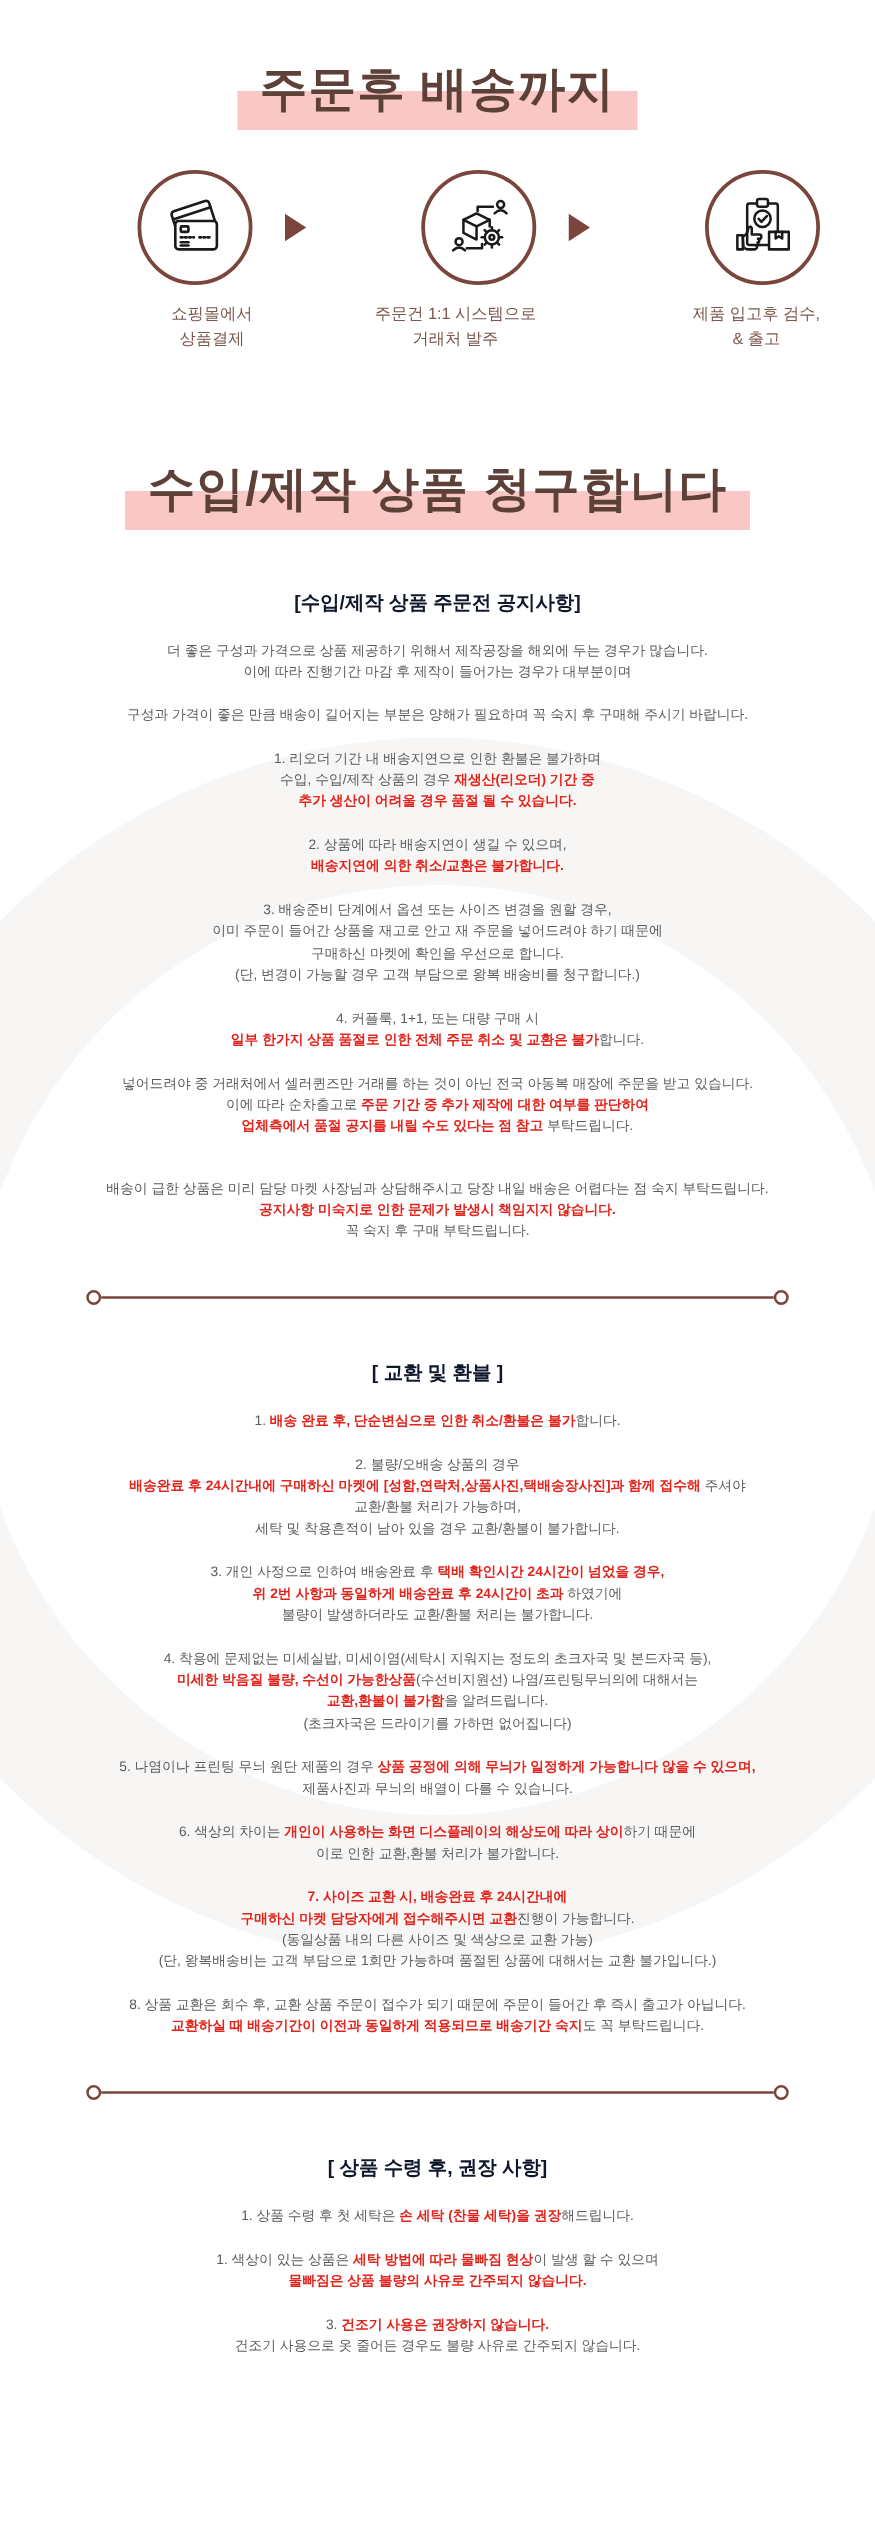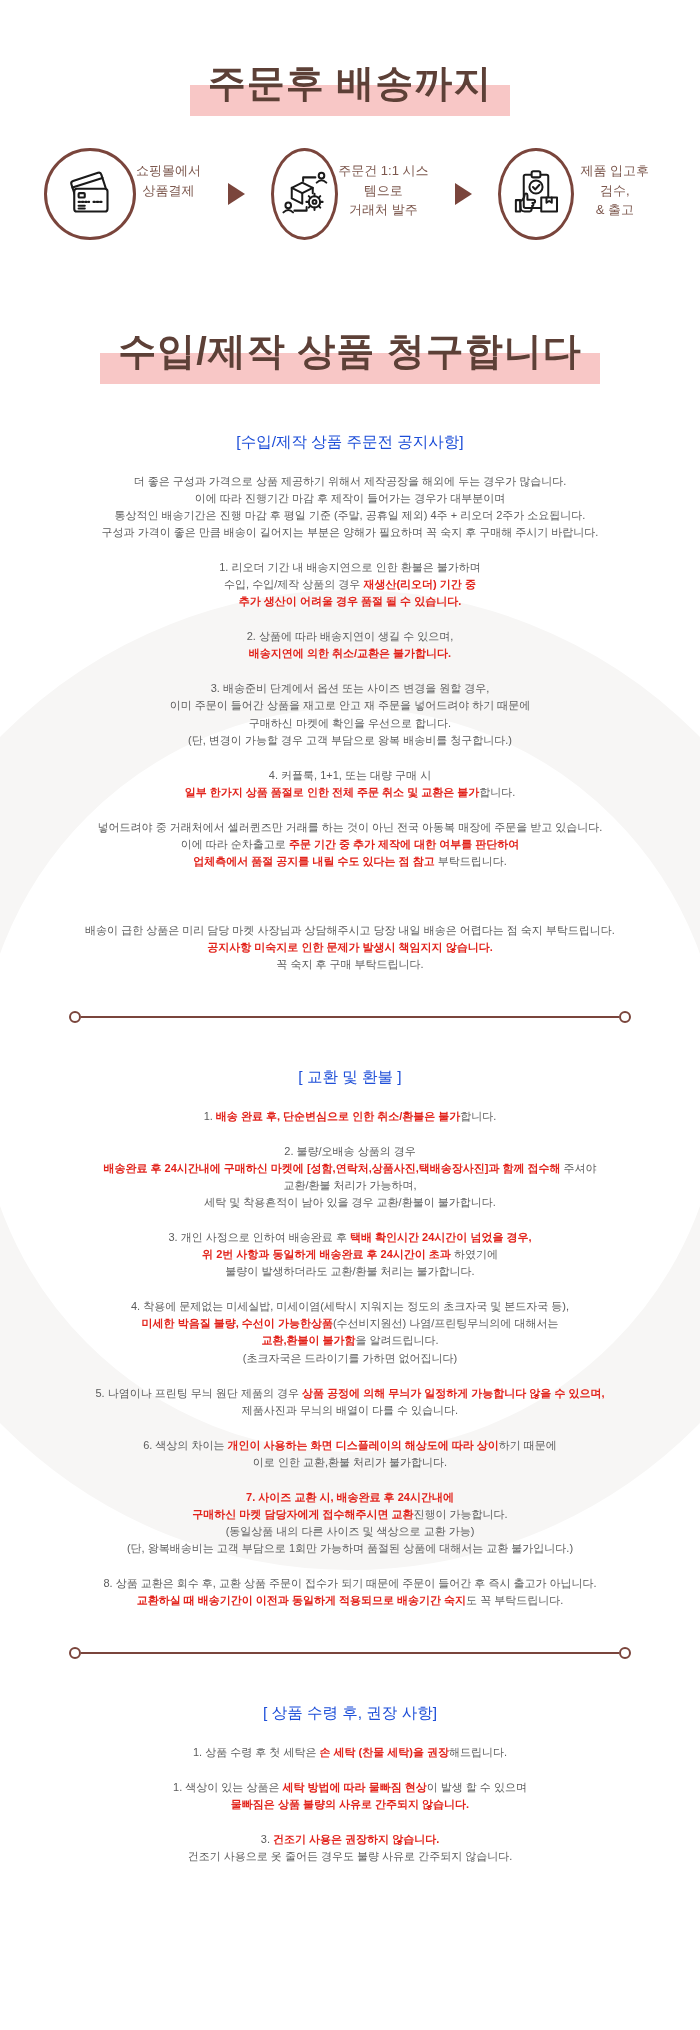--- a/index.html
+++ b/index.html
@@ -1,35 +1,35 @@
 <!DOCTYPE html>
 <html><head>
 <meta charset="utf-8">
 <style>
   html,body { margin:0; padding:0; background:#ffffff; }
   body { font-family:"Liberation Sans","DejaVu Sans",sans-serif; }
   .page { width:700px; margin:0 auto; background:#fff; position:relative; overflow:hidden; padding:46px 0 70px; box-sizing:border-box; }
   .watermark { position:absolute; left:-140px; top:590px; width:980px; height:980px; border:118px solid #f7f6f5; border-radius:50%; box-sizing:border-box; pointer-events:none; }
   .content { position:relative; z-index:1; }
 
-  .big-title { text-align:center; font-size:38px; font-weight:900; color:#5d4037; letter-spacing:1px; margin:12px; }
+  .big-title { text-align:center; font-size:38px; font-weight:900; color:#5d4037; letter-spacing:1px; margin:0; }
   .big-title .hl { display:inline-block; padding:0 18px 7px; background:linear-gradient(180deg, rgba(0,0,0,0) 46%, #f8c7c6 46%); }
 
   .steps { display:flex; align-items:flex-start; justify-content:center; gap:26px; margin-top:32px; }
-  .step { width:158px; display:flex; align-items:flex-start; }
+  .step { width:158px; display:flex; flex-direction:column; align-items:flex-end; }
   .circle { width:92px; height:92px; border:3px solid #7a453c; border-radius:50%; background:#fff; display:flex; align-items:center; justify-content:center; box-sizing:border-box; }
   .step-label { margin-top:13px; text-align:center; font-size:13px; color:#7c574d; line-height:1.5; }
   .flow-arrow { width:0; height:0; border-left:17px solid #7a453c; border-top:11px solid transparent; border-bottom:11px solid transparent; margin-top:35px; }
 
   .notice-title-wrap { margin-top:86px; }
 
   .sections { margin-top:48px; }
-  .sec-header { text-align:center; font-size:15.5px; font-weight:400; color:#1d4ed8; margin:0 0 20px; }
+  .sec-header { text-align:center; font-size:15.5px; font-weight:700; color:#0f172a; margin:0 0 20px; }
   .notice-para { text-align:center; font-size:11px; color:#5b5b5b; line-height:1.55; margin:0 12px 18px; }
-  .notice-para.mt-lg { margin-top:52px; }
+  .notice-para.mt-lg { margin-top:33px; }
   .red { color:#e2241c; font-weight:700; }
 
   .divider { display:flex; align-items:center; width:562px; margin:38px auto 44px; }
   .divider .ring { width:8px; height:8px; border:2.5px solid #7a453c; border-radius:50%; background:#fff; flex:0 0 auto; }
   .divider .line { flex:1; height:2.5px; background:#7a453c; }
 
   svg.icon { display:block; }
 </style>
 </head>
 <body>
@@ -124,21 +124,21 @@
 
     </div>
 
     <div class="notice-title-wrap">
       <h1 class="big-title"><span class="hl">수입/제작 상품 청구합니다</span></h1>
     </div>
 
     <div class="sections">
         <section>
           <h3 class="sec-header">[수입/제작 상품 주문전 공지사항]</h3>
-          <p class="notice-para"><span>더 좋은 구성과 가격으로 상품 제공하기 위해서 제작공장을 해외에 두는 경우가 많습니다.</span><br><span>이에 따라 진행기간 마감 후 제작이 들어가는 경우가 대부분이며</span><br><span>통상적인 배송기간은 진행 마감 후 평일 기준 (주말, 공휴일 제외) 4주 + 리오더 2주가 소요됩니다.</span><br><span>구성과 가격이 좋은 만큼 배송이 길어지는 부분은 양해가 필요하며 꼭 숙지 후 구매해 주시기 바랍니다.</span></p>
+          <p class="notice-para"><span>더 좋은 구성과 가격으로 상품 제공하기 위해서 제작공장을 해외에 두는 경우가 많습니다.</span><br><span>이에 따라 진행기간 마감 후 제작이 들어가는 경우가 대부분이며</span><br><br><span>구성과 가격이 좋은 만큼 배송이 길어지는 부분은 양해가 필요하며 꼭 숙지 후 구매해 주시기 바랍니다.</span></p>
           <p class="notice-para"><span>1. 리오더 기간 내 배송지연으로 인한 환불은 불가하며</span><br><span>수입, 수입/제작 상품의 경우 </span><span class="red">재생산(리오더) 기간 중</span><br><span class="red">추가 생산이 어려울 경우 품절 될 수 있습니다.</span></p>
           <p class="notice-para"><span>2. 상품에 따라 배송지연이 생길 수 있으며,</span><br><span class="red">배송지연에 의한 취소/교환은 불가합니다.</span></p>
           <p class="notice-para"><span>3. 배송준비 단계에서 옵션 또는 사이즈 변경을 원할 경우,</span><br><span>이미 주문이 들어간 상품을 재고로 안고 재 주문을 넣어드려야 하기 때문에</span><br><span>구매하신 마켓에 확인을 우선으로 합니다.</span><br><span>(단, 변경이 가능할 경우 고객 부담으로 왕복 배송비를 청구합니다.)</span></p>
           <p class="notice-para"><span>4. 커플룩, 1+1, 또는 대량 구매 시</span><br><span class="red">일부 한가지 상품 품절로 인한 전체 주문 취소 및 교환은 불가</span><span>합니다.</span></p>
           <p class="notice-para"><span>넣어드려야 중 거래처에서 셀러퀸즈만 거래를 하는 것이 아닌 전국 아동복 매장에 주문을 받고 있습니다.</span><br><span>이에 따라 순차출고로 </span><span class="red">주문 기간 중 추가 제작에 대한 여부를 판단하여</span><br><span class="red">업체측에서 품절 공지를 내릴 수도 있다는 점 참고 </span><span>부탁드립니다.</span></p>
           <p class="notice-para mt-lg"><span>배송이 급한 상품은 미리 담당 마켓 사장님과 상담해주시고 당장 내일 배송은 어렵다는 점 숙지 부탁드립니다.</span><br><span class="red">공지사항 미숙지로 인한 문제가 발생시 책임지지 않습니다.</span><br><span>꼭 숙지 후 구매 부탁드립니다.</span></p>
         </section>
         <div class="divider">
           <div class="ring"></div>
           <div class="line"></div>

